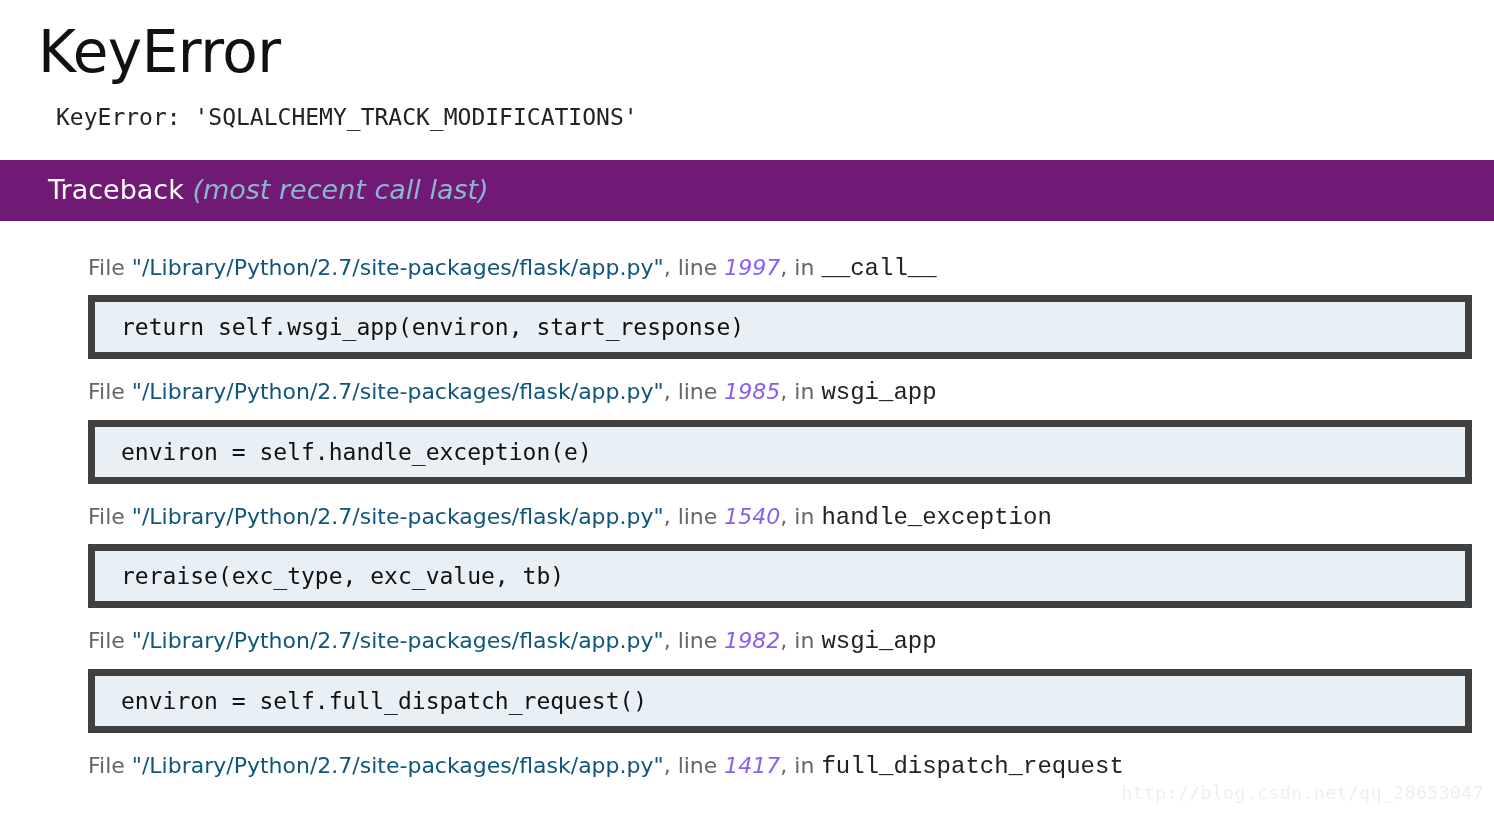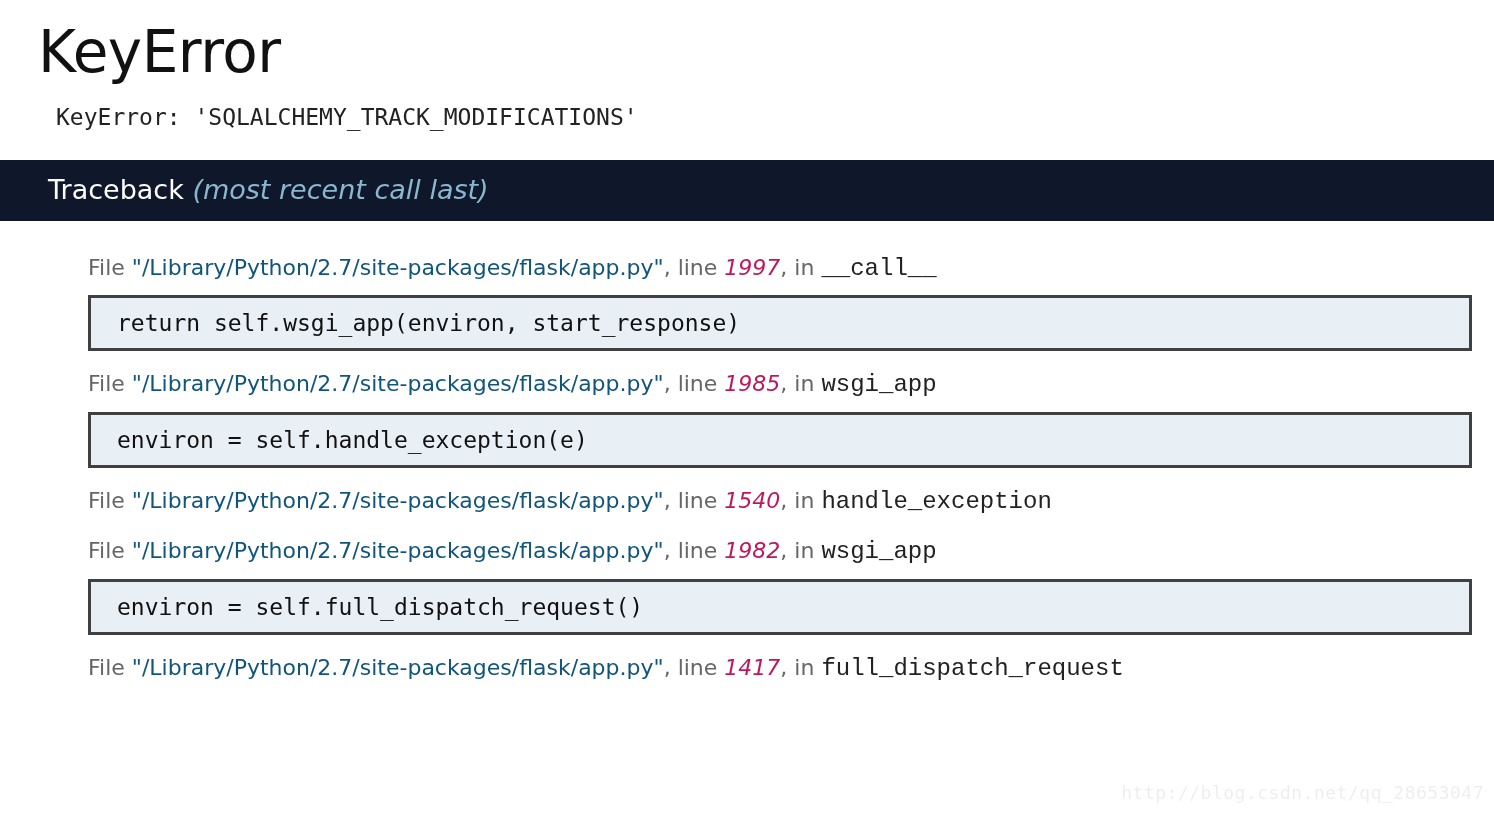--- a/index.html
+++ b/index.html
@@ -22,21 +22,21 @@
     font-family: Consolas, 'Lucida Console', Menlo, Monaco, monospace;
     font-size: 23px;
     margin: 0 0 30px 56px;
     font-weight: normal;
     color: #222;
   }
   .traceback {
     margin: 0;
   }
   .tb-header {
-    background: #0f172a;
+    background: #701a75;
     color: #fff;
     font-family: 'Lucida Sans', 'Lucida Grande', 'DejaVu Sans', Arial, sans-serif;
     font-size: 27px;
     padding: 14px 0 16px 48px;
     margin-top: 22px;
   }
   .tb-header .em {
     color: #8bb6cf;
     font-style: italic;
   }
@@ -55,30 +55,30 @@
     color: #666;
     margin-bottom: 10px;
     line-height: 1.35;
   }
   .frame-head .filepath {
     color: #11557C;
     cursor: pointer;
   }
   .frame-head .lineno {
     font-style: italic;
-    color: #be185d;
+    color: #8b5cf6;
   }
   .frame-head .func {
     font-family: Liberation Mono, monospace;
     color: #222;
     font-size: 24px;
   }
   .code-line {
     background: #e8eff5;
-    border: 3px solid #404040;
+    border: 7px solid #404040;
     font-family: Consolas, 'Lucida Console', Menlo, Monaco, monospace;
     font-size: 23px;
     color: #111;
     padding: 12px 0 12px 26px;
     margin: 0 0 18px 0;
     white-space: pre;
   }
   .watermark {
     position: absolute;
     right: 10px;
@@ -115,20 +115,21 @@
       <div class="frame-head">
         <span>File </span><span class="filepath">"/Library/Python/2.7/site-packages/flask/app.py"</span><span>, line </span><span class="lineno">1985</span><span>, in </span><span class="func">wsgi_app</span>
       </div>
       <div class="code-line">environ = self.handle_exception(e)</div>
     </li>
 
     <li class="frame">
       <div class="frame-head">
         <span>File </span><span class="filepath">"/Library/Python/2.7/site-packages/flask/app.py"</span><span>, line </span><span class="lineno">1540</span><span>, in </span><span class="func">handle_exception</span>
       </div>
+      <div class="code-line">reraise(exc_type, exc_value, tb)</div>
     </li>
 
     <li class="frame">
       <div class="frame-head">
         <span>File </span><span class="filepath">"/Library/Python/2.7/site-packages/flask/app.py"</span><span>, line </span><span class="lineno">1982</span><span>, in </span><span class="func">wsgi_app</span>
       </div>
       <div class="code-line">environ = self.full_dispatch_request()</div>
     </li>
 
     <li class="frame">

